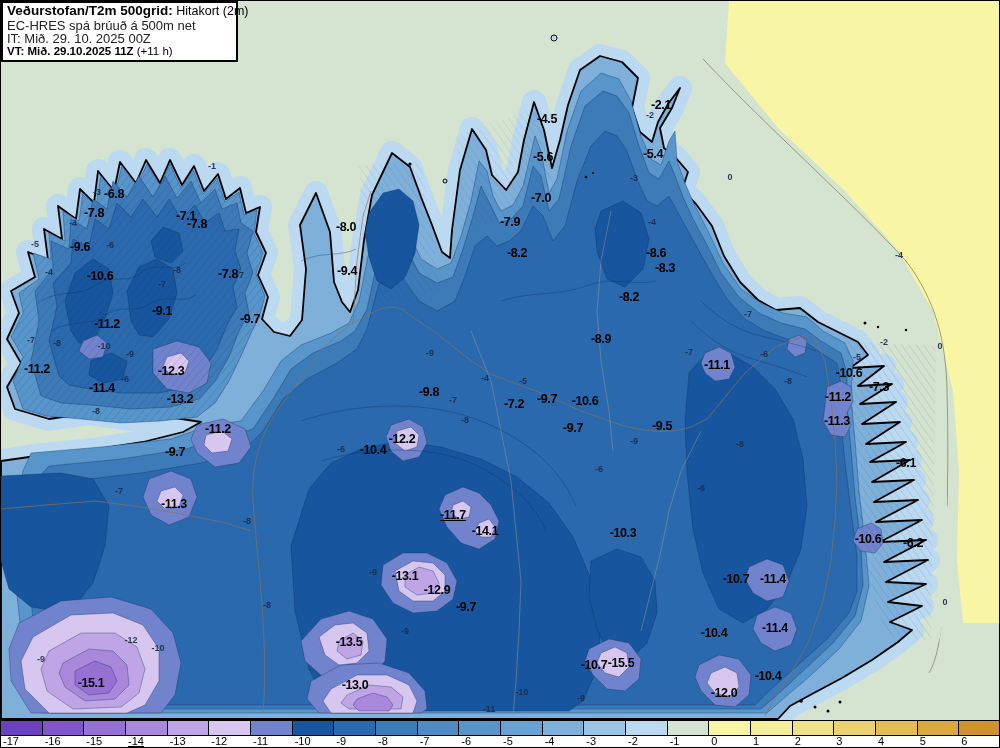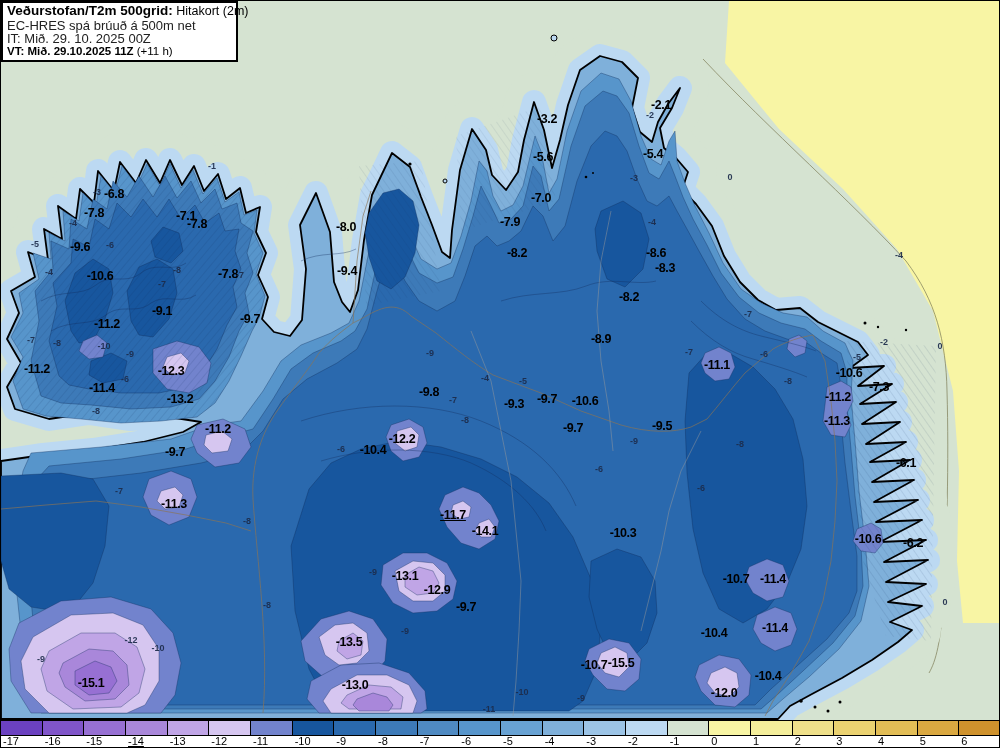--- a/index.html
+++ b/index.html
@@ -157,21 +157,21 @@
       <circle cx="877" cy="326" r="1.2" fill="#000"></circle>
       <circle cx="905" cy="329" r="1.2" fill="#000"></circle>
       <circle cx="800" cy="700" r="1.8" fill="#000"></circle>
       <circle cx="814" cy="706" r="1.5" fill="#000"></circle>
       <circle cx="827" cy="710" r="1.5" fill="#000"></circle>
       <circle cx="839" cy="701" r="1.5" fill="#000"></circle>
     </g>
   </svg>
 
   <div id="labels">
-      <div class="blabel" style="left: 546px; top: 118px;">-3.2</div>
+      <div class="blabel" style="left: 546px; top: 118px;">-4.5</div>
       <div class="blabel" style="left: 660px; top: 104px;">-2.1</div>
       <div class="blabel" style="left: 542px; top: 156px;">-5.6</div>
       <div class="blabel" style="left: 652px; top: 153px;">-5.4</div>
       <div class="blabel" style="left: 113px; top: 193px;">-6.8</div>
       <div class="blabel" style="left: 185px; top: 203px; margin-top: 12px;">-7.1</div>
       <div class="blabel" style="left: 93px; top: 212px;">-7.8</div>
       <div class="blabel" style="left: 196px; top: 223px;">-7.8</div>
       <div class="blabel" style="left: 540px; top: 197px;">-7.0</div>
       <div class="blabel" style="left: 509px; top: 221px;">-7.9</div>
       <div class="blabel" style="left: 345px; top: 226px;">-8.0</div>
@@ -188,21 +188,21 @@
       <div class="blabel" style="left: 106px; top: 323px;">-11.2</div>
       <div class="blabel" style="left: 600px; top: 338px;">-8.9</div>
       <div class="blabel" style="left: 36px; top: 368px;">-11.2</div>
       <div class="blabel" style="left: 170px; top: 370px;">-12.3</div>
       <div class="blabel" style="left: 716px; top: 364px;">-11.1</div>
       <div class="blabel" style="left: 848px; top: 372px;">-10.6</div>
       <div class="blabel" style="left: 878px; top: 386px;">-7.3</div>
       <div class="blabel" style="left: 101px; top: 387px;">-11.4</div>
       <div class="blabel" style="left: 179px; top: 398px;">-13.2</div>
       <div class="blabel" style="left: 428px; top: 391px;">-9.8</div>
-      <div class="blabel" style="left: 513px; top: 403px;">-9.3</div>
+      <div class="blabel" style="left: 513px; top: 403px;">-7.2</div>
       <div class="blabel" style="left: 546px; top: 398px;">-9.7</div>
       <div class="blabel" style="left: 584px; top: 400px;">-10.6</div>
       <div class="blabel" style="left: 837px; top: 396px;">-11.2</div>
       <div class="blabel" style="left: 836px; top: 420px;">-11.3</div>
       <div class="blabel" style="left: 217px; top: 428px;">-11.2</div>
       <div class="blabel" style="left: 401px; top: 438px;">-12.2</div>
       <div class="blabel" style="left: 572px; top: 427px;">-9.7</div>
       <div class="blabel" style="left: 661px; top: 425px;">-9.5</div>
       <div class="blabel" style="left: 372px; top: 449px;">-10.4</div>
       <div class="blabel" style="left: 174px; top: 451px;">-9.7</div>

